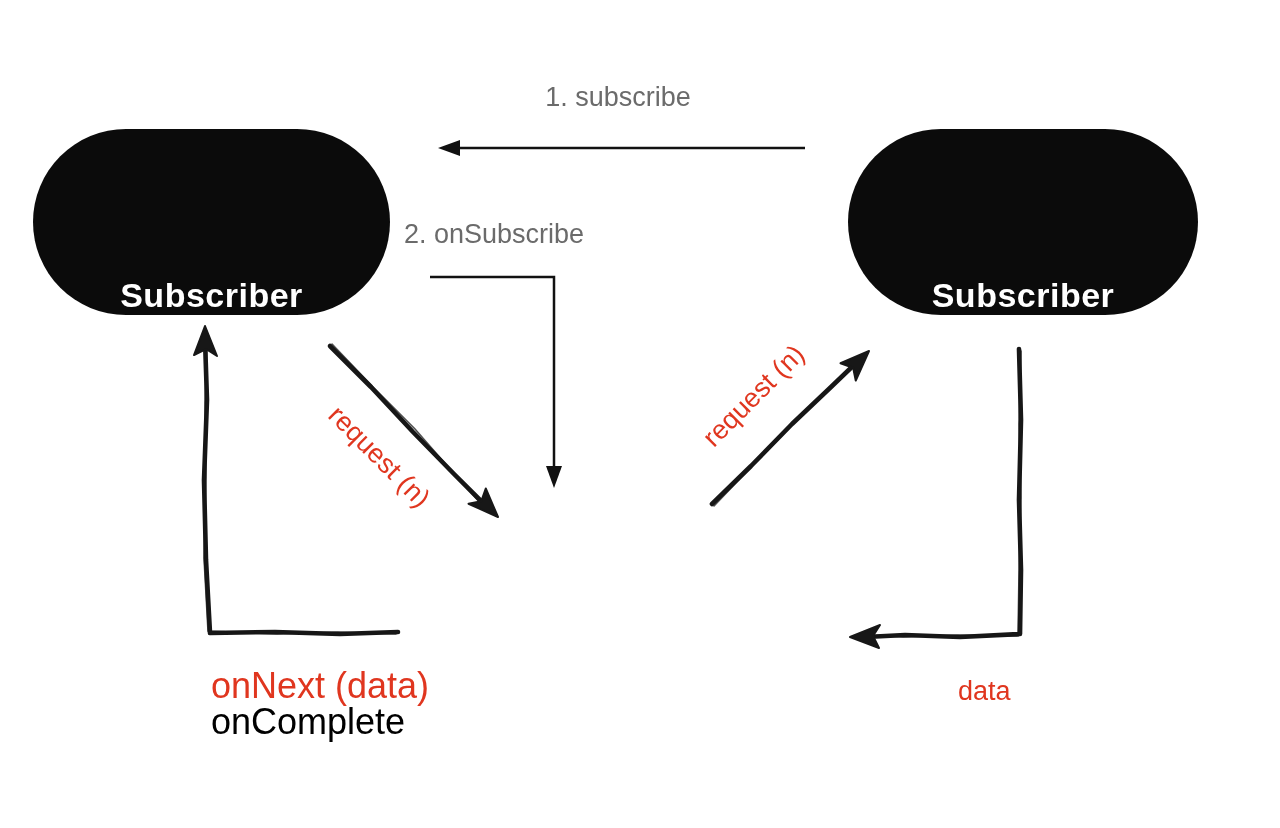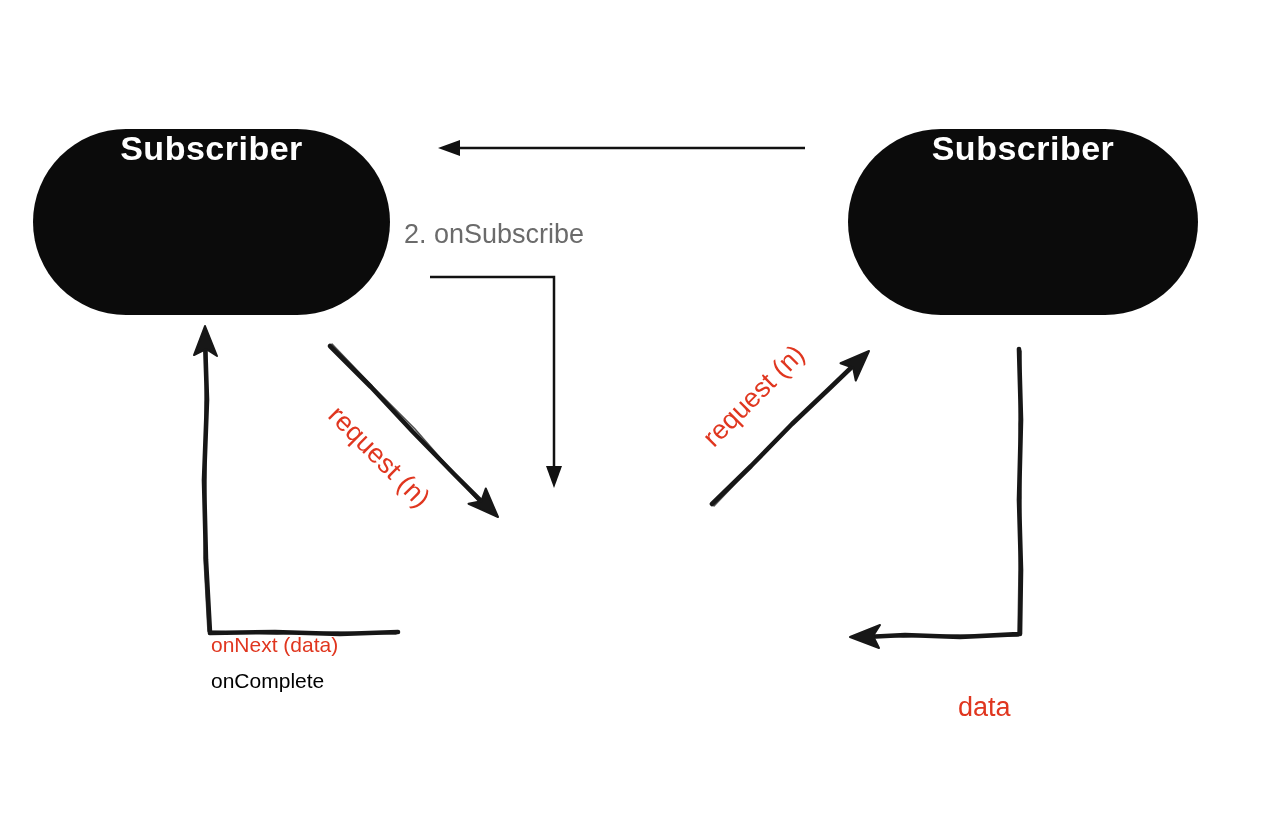--- a/index.html
+++ b/index.html
@@ -7,37 +7,37 @@
     width:1280px;height:828px;position:relative;overflow:hidden;
     background:#ffffff;
     font-family:"Liberation Sans","DejaVu Sans",sans-serif;
   }
   .stage{position:absolute;inset:0;width:1280px;height:828px;}
   .node{
     position:absolute;
     background:#0b0b0b;
     color:#ffffff;
     border-radius:120px;
-    display:flex;align-items:flex-start;justify-content:center;
+    display:flex;align-items:flex-end;justify-content:center;
     font-weight:bold;font-size:34px;letter-spacing:.5px;
   }
   .node-subscriber{left:33px;top:129px;width:357px;height:186px;}
   .node-publisher{left:848px;top:129px;width:350px;height:186px;}
   .node-subscription{left:440px;top:548px;width:366px;height:186px;}
   .lbl{
     position:absolute;white-space:nowrap;font-size:27px;color:#6b6b6b;
   }
   .lbl-center{transform:translate(-50%,-50%);}
   .lbl-red{color:#e0361f;}
   .lbl-subscribe{left:618px;top:97px;}
   .lbl-onsubscribe{left:404px;top:234px;transform:translateY(-50%);}
   .lbl-request-left{left:379px;top:457px;transform:translate(-50%,-50%) rotate(45deg);}
   .lbl-request-right{left:754px;top:396px;transform:translate(-50%,-50%) rotate(-45deg);}
-  .lbl-data{left:958px;top:676px;margin-top:16px;}
-  .callback-list{position:absolute;left:211px;top:627px;font-size:21px;line-height:36px;}
+  .lbl-data{left:958px;top:676px;}
+  .callback-list{position:absolute;left:211px;top:668px;font-size:36px;line-height:36px;}
   .callback-list .line{white-space:nowrap;}
   svg.arrows{position:absolute;inset:0;pointer-events:none;}
   .clean-line{stroke:#111111;stroke-width:2.5;fill:none;}
   .clean-head{fill:#111111;stroke:none;}
   .sketch-line{stroke:#171717;stroke-width:4.6;fill:none;stroke-linecap:round;stroke-linejoin:round;}
   .sketch-line2{stroke:#171717;stroke-width:1.6;fill:none;stroke-linecap:round;opacity:.75;}
   .sketch-head{fill:#171717;stroke:#171717;stroke-width:2;stroke-linejoin:round;}
 </style>
 </head>
 <body>
@@ -81,20 +81,21 @@
     </g>
   </svg>
 
   <div class="node node-subscriber">
     <span>Subscriber</span>
   </div>
   <div class="node node-publisher">
     <span>Subscriber</span>
   </div>
 
+  <div class="lbl lbl-center lbl-subscribe">1. subscribe</div>
 
   <div class="lbl lbl-onsubscribe">2. onSubscribe</div>
 
   <div class="lbl lbl-red lbl-request-left">request (n)</div>
 
   <div class="lbl lbl-red lbl-request-right">request (n)</div>
 
   <div class="lbl lbl-red lbl-data">data</div>
 
   <div class="callback-list">

